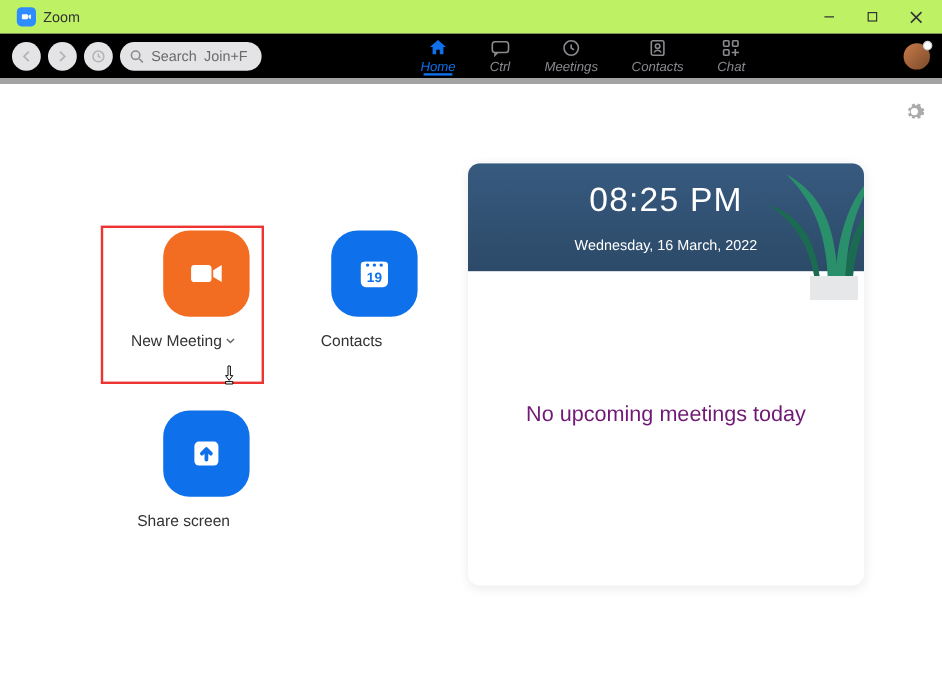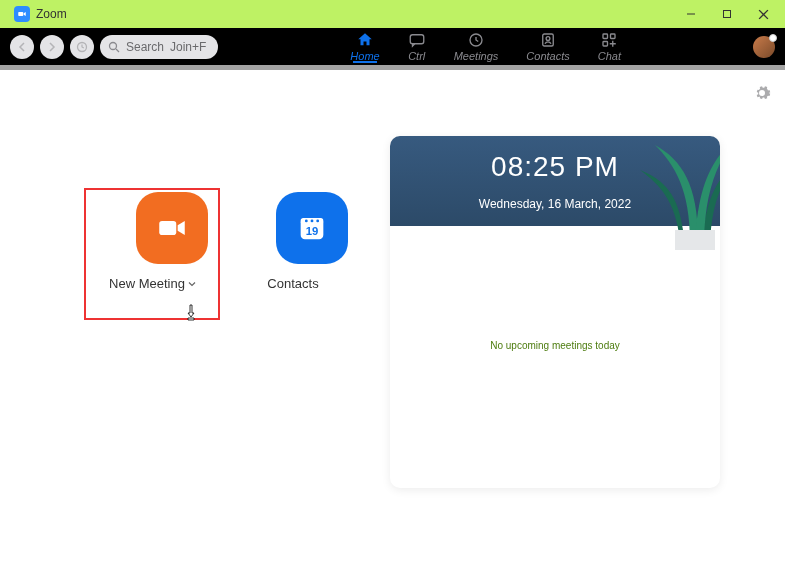--- a/index.html
+++ b/index.html
@@ -38,21 +38,21 @@
 
 .highlight { position: absolute; left: 84px; top: 118px; width: 136px; height: 132px; border: 2px solid #e33; pointer-events: none; }
 .cursor { position: absolute; left: 184px; top: 234px; }
 
 .card { position: absolute; left: 390px; top: 66px; width: 330px; height: 352px; border-radius: 10px; box-shadow: 0 2px 10px rgba(0,0,0,.08); overflow: hidden; background: #fff; }
 .card-header { height: 90px; background: linear-gradient(180deg,#375a7f 0%,#2c4a68 100%); position: relative; display: flex; flex-direction: column; align-items: center; justify-content: center; color: #fff; }
 .plant { position: absolute; right: -10px; top: -6px; }
 .time { font-size: 28px; font-weight: 500; letter-spacing: 1px; }
 .date { font-size: 12px; margin-top: 14px; }
 .card-body { height: calc(100% - 114px); display: flex; align-items: center; justify-content: center; }
-.empty { font-size: 10px; color: #4d7c0f; }
+.empty { font-size: 18px; color: #701a75; }
 </style>
 </head>
 <body>
 
 <div class="titlebar">
   <div class="titlebar-left">
     <div class="titlebar-icon">
       <svg viewBox="0 0 24 24" fill="#fff">
           <rect x="3" y="7" width="12" height="10" rx="2"></rect>
           <path d="M16 10l5-3v10l-5-3z"></path>
@@ -182,20 +182,29 @@
           <rect x="4" y="5" width="16" height="4" rx="2" fill="#fff"></rect>
           <circle cx="8" cy="7" r="1" fill="#0e71eb"></circle>
             <circle cx="12" cy="7" r="1" fill="#0e71eb"></circle>
             <circle cx="16" cy="7" r="1" fill="#0e71eb"></circle>
           <text x="12" y="17" text-anchor="middle" font-size="8" font-weight="600" fill="#0e71eb">19</text>
         </svg>
       </div>
       <div class="tile-label">Contacts</div>
     </div>
 
+    <div class="tile">
+      <div class="btn blue">
+        <svg width="30" height="30" viewBox="0 0 24 24">
+            <rect x="4" y="4" width="16" height="16" rx="3" fill="#fff"></rect>
+            <path d="M12 16V9M9 12l3-3 3 3" fill="none" stroke="#0e71eb" stroke-width="2.5" stroke-linecap="round" stroke-linejoin="round"></path>
+          </svg>
+      </div>
+      <div class="tile-label">Share screen</div>
+    </div>
   </div>
 
   <div class="highlight"></div>
   <div class="cursor">
     <svg width="16" height="18" viewBox="0 0 16 18">
         <path d="M6 1v8H4l3 4 3-4H8V1z" fill="#fff" stroke="#000" stroke-width=".8"></path>
         <path d="M4 14h6v2H4z" fill="#fff" stroke="#000" stroke-width=".8"></path>
       </svg>
   </div>
 

